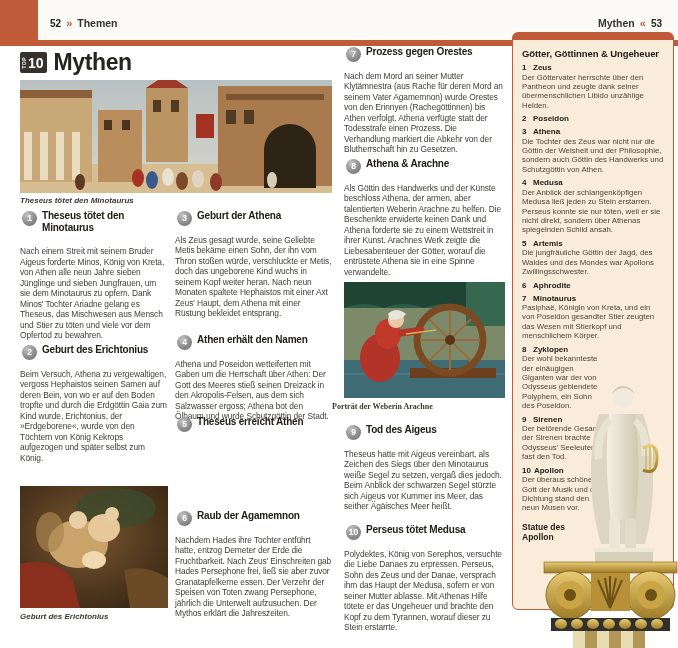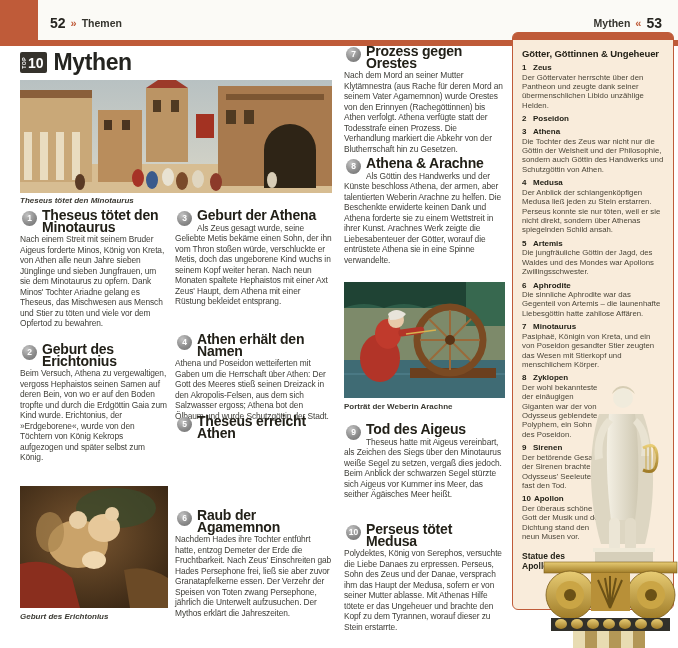--- a/index.html
+++ b/index.html
@@ -11,21 +11,21 @@
   html,body{margin:0;padding:0;background:#e8e8e8;}
   .page{position:relative;width:678px;height:648px;background:#ffffff;
         font-family:"Liberation Sans",sans-serif;overflow:hidden;margin:0 auto;}
 
   
   .spine{position:absolute;left:0;top:0;width:38px;height:46px;background:var(--accent);}
   .hdr{position:absolute;left:38px;top:0;width:640px;height:40px;background:#fbfaf6;
        display:flex;align-items:center;justify-content:space-between;
        padding:6px 16px 0 12px;box-sizing:border-box;}
   .hgrp{display:flex;align-items:center;gap:5px;}
-  .pgnum{font-size:14px;font-weight:bold;color:#262521;}
+  .pgnum{font-size:10px;font-weight:bold;color:#262521;}
   .chev{font-size:11px;font-weight:bold;color:var(--accent);}
   .hlbl{font-size:10.5px;font-weight:bold;color:#35342e;}
   .strip{position:absolute;left:0;top:40px;width:678px;height:6px;background:var(--accent);}
 
   
   .masthead{position:absolute;left:20px;top:49px;display:flex;align-items:center;gap:7px;}
   .logo{background:#35322c;color:#fff;display:flex;align-items:center;
         border-radius:2px;height:19px;padding:1px 3px 1px 2px;}
   .logo .top{writing-mode:vertical-rl;transform:rotate(180deg);font-size:5px;font-weight:bold;
         letter-spacing:.5px;line-height:1;margin-right:1px;}
@@ -37,22 +37,22 @@
   .fig svg{display:block;}
   .cap{position:absolute;font-size:8px;font-weight:bold;font-style:italic;color:#3b3a33;}
   .cap.upright{font-style:normal;}
 
   
   .entry{position:absolute;}
   .circle{float:left;width:15px;height:15px;border-radius:50%;
           background:radial-gradient(circle at 35% 28%,#c2c2c2,#8d8d8d 55%,#6f6f6f 95%);
           color:#fff;font-size:8.5px;font-weight:bold;text-align:center;line-height:15px;
           margin:1px 5px 3px 2px;}
-  .entry h3{margin:0;font-size:14px;line-height:11.5px;color:var(--ink);letter-spacing:-.2px;}
-  .entry p{margin:1px 0 0;font-size:8.4px;line-height:10.55px;color:var(--body);letter-spacing:-.1px;}
+  .entry h3{margin:0;font-size:10px;line-height:11.5px;color:var(--ink);letter-spacing:-.2px;}
+  .entry p{margin:13px 0 0;font-size:8.4px;line-height:10.55px;color:var(--body);letter-spacing:-.1px;}
 
   
   .sidebar{position:absolute;left:512px;top:32px;width:162px;height:578px;
            background:var(--sbbg);border:1px solid var(--accent);border-radius:6px;
            box-sizing:border-box;}
   .sb-top{height:7px;background:var(--accent);border-radius:4px 4px 0 0;}
   .sb-inner{padding:6px 9px 0 9px;}
   .sb-title{font-size:9.5px;font-weight:bold;color:#242218;margin:2px 0 3px;letter-spacing:-.1px;}
   .sb-item{margin-top:4px;}
   .sb-head{font-size:8px;font-weight:bold;color:#242218;}
@@ -214,21 +214,21 @@
       </g>
       <circle cx="106" cy="58" r="5" fill="#5a3416"></circle>
       <ellipse cx="36" cy="76" rx="20" ry="24" fill="#b23428"></ellipse>
       <ellipse cx="44" cy="52" rx="13" ry="15" fill="#c03a2c"></ellipse>
       <circle cx="52" cy="38" r="8" fill="#e8c9a8"></circle>
       <path d="M44 32 Q52 24 62 32 Q58 38 46 38 Z" fill="#e8e4da"></path>
       <rect x="54" y="48" width="26" height="7" rx="3" fill="#b23428" transform="rotate(-8 54 48)"></rect>
       <line x1="62" y1="52" x2="92" y2="48" stroke="#d8b24e" stroke-width="1.5"></line>
     </svg>
   </div>
-  <div class="cap upright" style="left:344px;top:402px;">Porträt der Weberin Arachne</div>
+  <div class="cap upright" style="left:332px;top:402px;font-family:Liberation Serif, serif;">Porträt der Weberin Arachne</div>
 
   <div class="entry" style="left:344px;top:424px;width:161px;">
     <span class="circle">9</span>
     <h3>Tod des Aigeus</h3>
     <p>Theseus hatte mit Aigeus vereinbart, als Zeichen des Siegs über den Minotaurus weiße Segel zu setzen, vergaß dies jedoch. Beim Anblick der schwarzen Segel stürzte sich Aigeus vor Kummer ins Meer, das seither Ägäisches Meer heißt.</p>
   </div>
   <div class="entry" style="left:344px;top:524px;width:161px;">
     <span class="circle">10</span>
     <h3>Perseus tötet Medusa</h3>
     <p>Polydektes, König von Serephos, versuchte die Liebe Danaes zu erpressen. Perseus, Sohn des Zeus und der Danae, versprach ihm das Haupt der Medusa, sofern er von seiner Mutter ablasse. Mit Athenas Hilfe tötete er das Ungeheuer und brachte den Kopf zu dem Tyrannen, worauf dieser zu Stein erstarrte.</p>
@@ -253,21 +253,20 @@
       <div class="sb-item">
         <div class="sb-head"><span class="n">4</span><span>Medusa</span></div>
         <p>Der Anblick der schlangenköpfigen Medusa ließ jeden zu Stein erstarren. Perseus konnte sie nur töten, weil er sie nicht direkt, sondern über Athenas spiegelnden Schild ansah.</p>
       </div>
       <div class="sb-item">
         <div class="sb-head"><span class="n">5</span><span>Artemis</span></div>
         <p>Die jungfräuliche Göttin der Jagd, des Waldes und des Mondes war Apollons Zwillingsschwester.</p>
       </div>
       <div class="sb-item">
         <div class="sb-head"><span class="n">6</span><span>Aphrodite</span></div>
-        <p>Die sinnliche Aphrodite war das Gegenteil von Artemis – die launenhafte Liebesgöttin hatte zahllose Affären.</p>
       </div>
       <div class="sb-item">
         <div class="sb-head"><span class="n">7</span><span>Minotaurus</span></div>
         <p>Pasiphaë, Königin von Kreta, und ein von Poseidon gesandter Stier zeugten das Wesen mit Stierkopf und menschlichem Körper.</p>
       </div>
       <div class="sb-item narrow">
         <div class="sb-head"><span class="n">8</span><span>Zyklopen</span></div>
         <p>Der wohl bekannteste der einäugigen Giganten war der von Odysseus geblendete Polyphem, ein Sohn des Poseidon.</p>
       </div>
       <div class="sb-item narrow">

